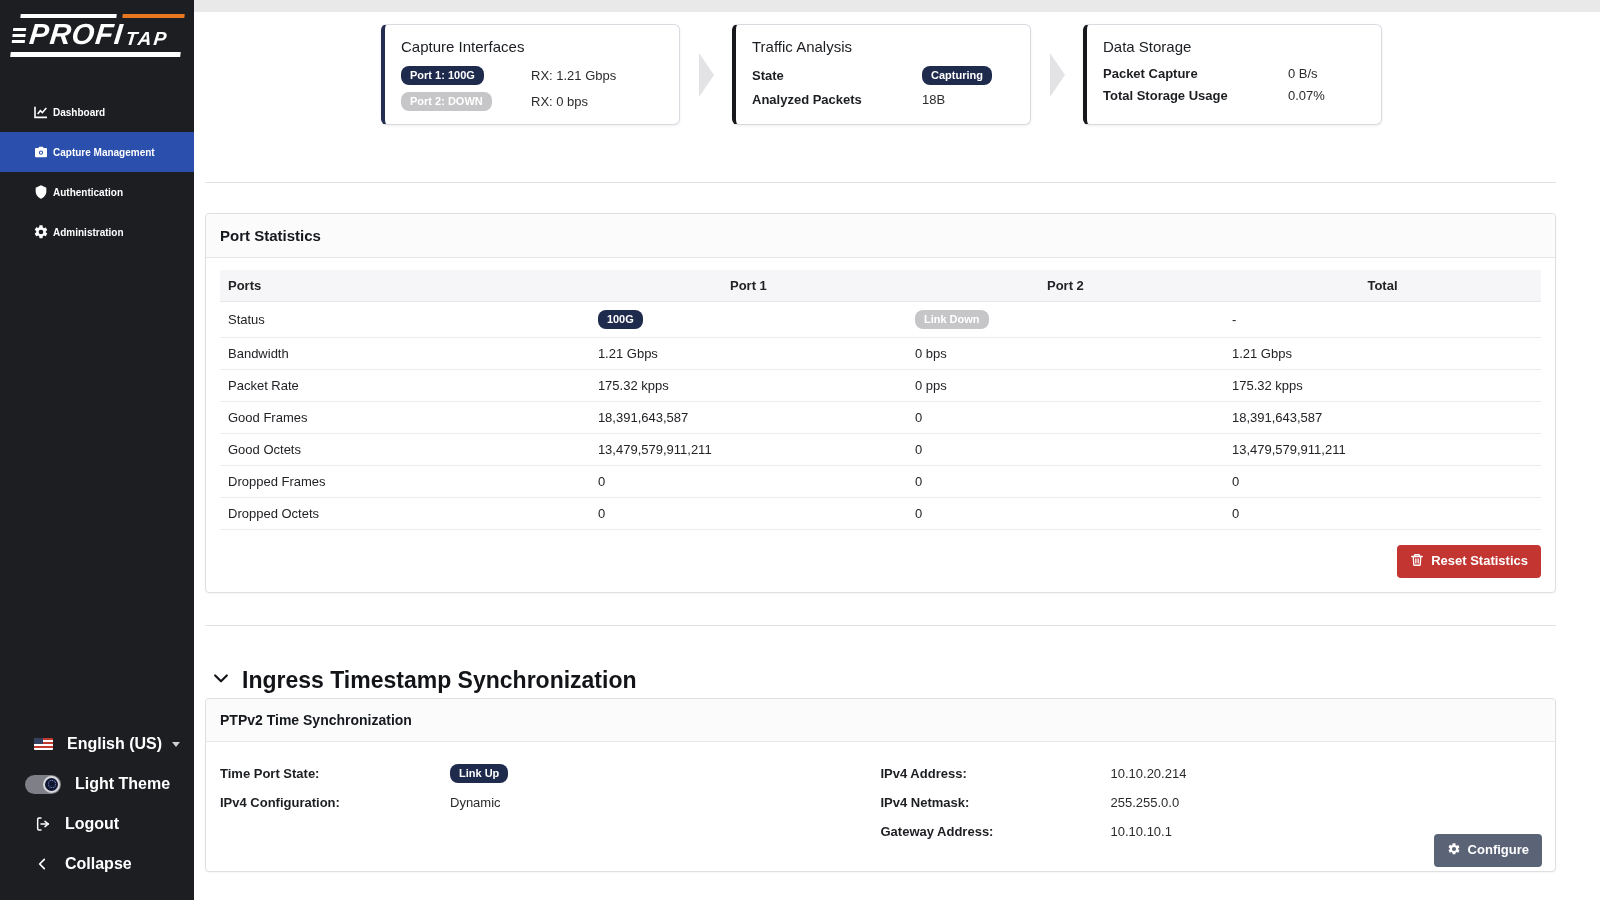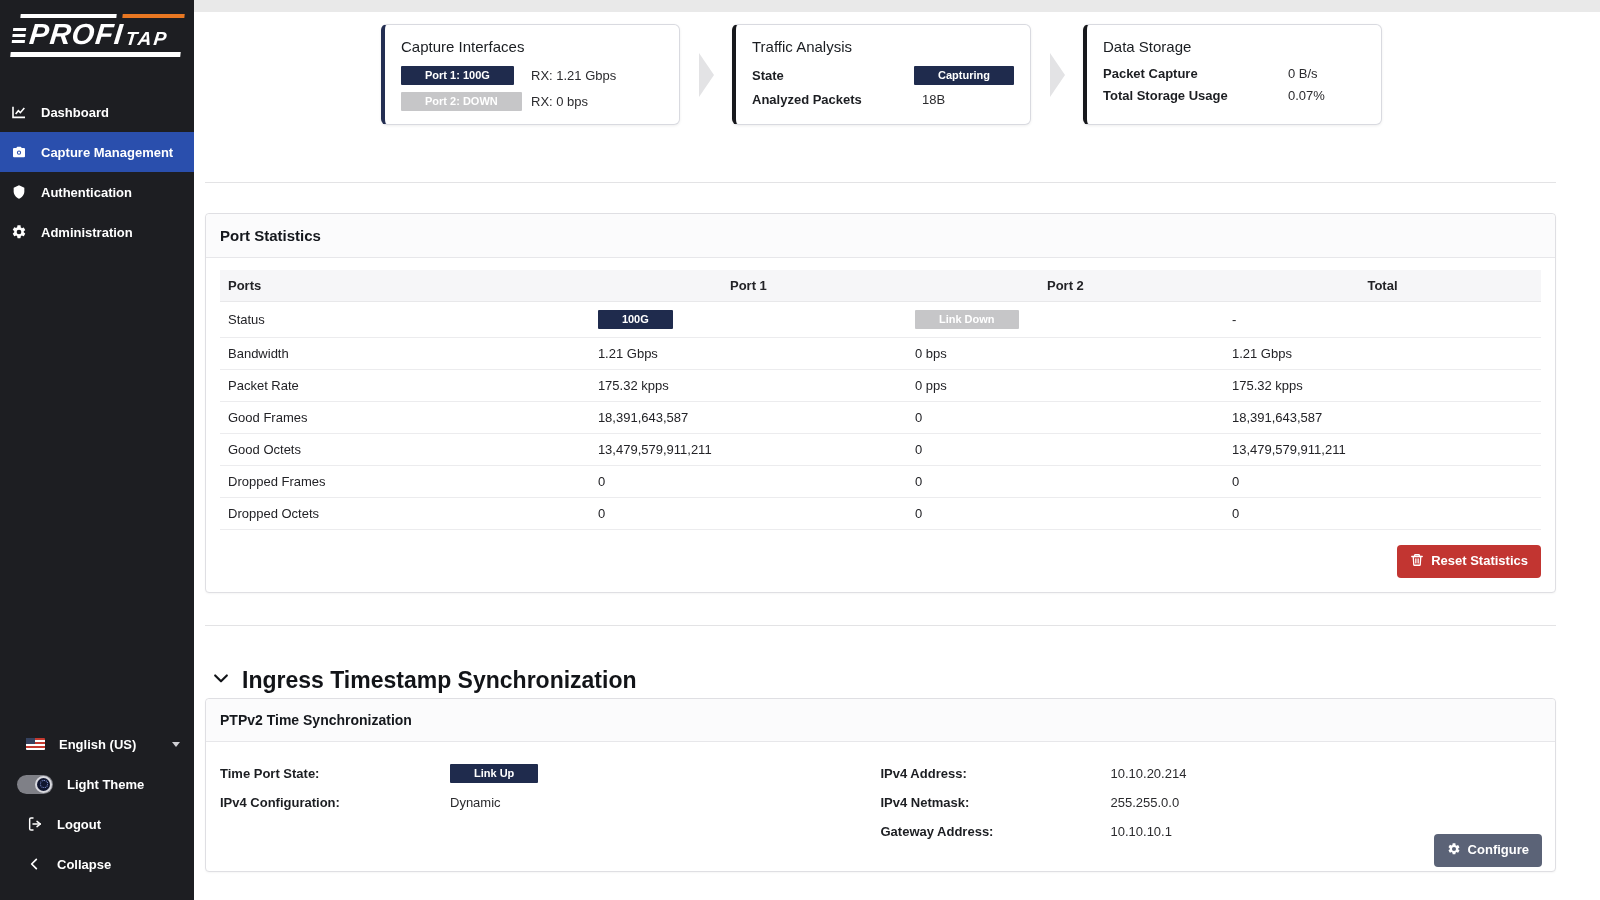--- a/index.html
+++ b/index.html
@@ -12,27 +12,27 @@
   .logo-top .bar-w { height:4px; width:96px; background:#fff; }
   .logo-top .bar-o { height:4px; width:62px; background:#e87722; }
   .logo-mid { display:flex; align-items:flex-end; margin-top:2px; }
   .logo-burger { display:flex; flex-direction:column; gap:3px; margin:0 4px 6px 0; }
   .logo-burger i { display:block; width:13px; height:3px; background:#fff; }
   .logo-profi { font-size:29px; font-weight:700; color:#fff; letter-spacing:1px; line-height:1; }
   .logo-tap { font-size:19px; font-weight:800; color:#fff; letter-spacing:2px; line-height:1; margin:0 0 1px 3px; }
   .logo-bottom { height:5px; background:#fff; margin-top:3px; }
 
   .nav { margin-top:26px; }
-  .nav-item { display:flex; align-items:center; gap:14px; height:40px; padding-left:10px; cursor:pointer; font-size:13px; font-weight:600; color:#fff; }
+  .nav-item { display:flex; align-items:center; gap:4px; height:40px; padding-left:32px; cursor:pointer; font-size:10px; font-weight:600; color:#fff; }
   .nav-item.active { background:#2a4fad; }
   .nav-icon { width:17px; height:17px; flex:0 0 17px; display:flex; align-items:center; justify-content:center; }
   .nav-icon svg { width:16px; height:16px; }
 
   .sidebar-bottom { position:absolute; bottom:16px; left:0; width:100%; }
-  .sb-item { display:flex; align-items:center; gap:14px; height:40px; padding-left:26px; cursor:pointer; font-size:13px; font-weight:600; color:#fff; position:relative; }
+  .sb-item { display:flex; align-items:center; gap:14px; height:40px; padding-left:34px; cursor:pointer; font-size:16px; font-weight:600; color:#fff; position:relative; }
   .flag { width:19px; height:12px; border-radius:1px;
           background:repeating-linear-gradient(#c3392f 0 2px, #fff 2px 4px); position:relative; flex:0 0 19px; }
   .flag::after { content:""; position:absolute; left:0; top:0; width:9px; height:6px; background:#35425f; }
   .caret-down { position:absolute; right:14px; width:0; height:0; border-left:4px solid transparent; border-right:4px solid transparent; border-top:5px solid #cfcfd4; }
   .toggle { width:36px; height:19px; border-radius:10px; background:#7f8087; position:relative; flex:0 0 36px; margin-left:-9px; }
   .toggle-knob { position:absolute; right:1px; top:1px; width:17px; height:17px; border-radius:50%; background:#101630; border:2px solid #d8d8de; display:flex; align-items:center; justify-content:center; }
   .toggle-knob::after { content:""; width:6px; height:6px; border-radius:50%; border:1.5px dotted #8fa2e8; }
 
   
   .main { margin-left:194px; width:1406px; height:900px; background:#fff; position:relative; }
@@ -41,21 +41,21 @@
   .cards-row { display:flex; align-items:center; margin:12px 0 0 187px; }
   .stat-card { width:299px; height:101px; background:#fff; border:1px solid #d9dae0; border-left:4px solid #17181c; border-radius:6px; box-shadow:0 1px 3px rgba(0,0,0,.07); padding:13px 16px; }
   .stat-card.navy-accent { border-left-color:#232e52; }
   .stat-card h3 { font-size:15px; font-weight:500; color:#1a1d21; margin-bottom:11px; }
   .stat-row { display:flex; align-items:center; margin-bottom:7px; font-size:13px; color:#2b2b2e; }
   .stat-label { font-weight:700; color:#1c1e22; }
   .w130 { width:130px; } .w170 { width:170px; } .w185 { width:185px; }
   .card-arrow { width:52px; display:flex; justify-content:center; }
   .card-arrow i { width:0; height:0; border-top:22px solid transparent; border-bottom:22px solid transparent; border-left:15px solid #e3e3e5; }
 
-  .badge { display:inline-block; font-size:11px; font-weight:700; color:#fff; padding:3px 24px; border-radius:1px; line-height:1.2; }
+  .badge { display:inline-block; font-size:11px; font-weight:700; color:#fff; padding:3px 9px; border-radius:8px; line-height:1.2; }
   .badge-navy { background:#1f2b4d; }
   .badge-gray { background:#c6c6c8; }
 
   .divider { height:1px; background:#e3e3e5; margin:0 44px 0 11px; }
   .divider-1 { margin-top:57px; }
   .divider-2 { margin-top:32px; }
 
   .panel { margin:30px 44px 0 11px; background:#fff; border:1px solid #dfdfe3; border-radius:4px; box-shadow:0 1px 2px rgba(0,0,0,.04); }
   .panel-header { padding:13px 14px; font-size:15px; font-weight:700; color:#15181d; border-bottom:1px solid #e7e7ea; background:#fbfbfc; border-radius:4px 4px 0 0; }
 

